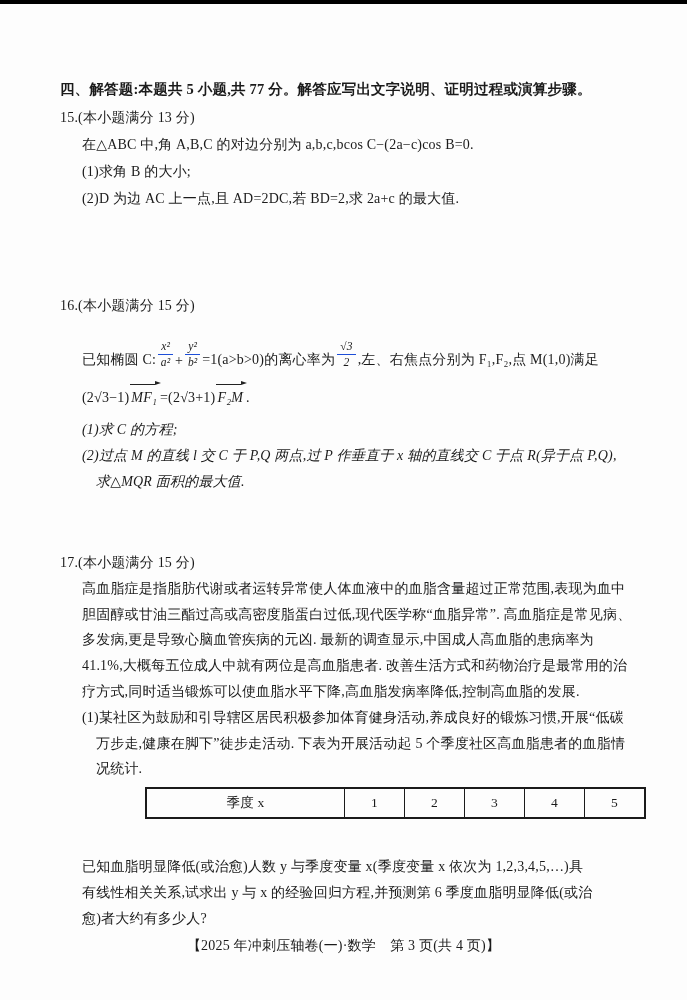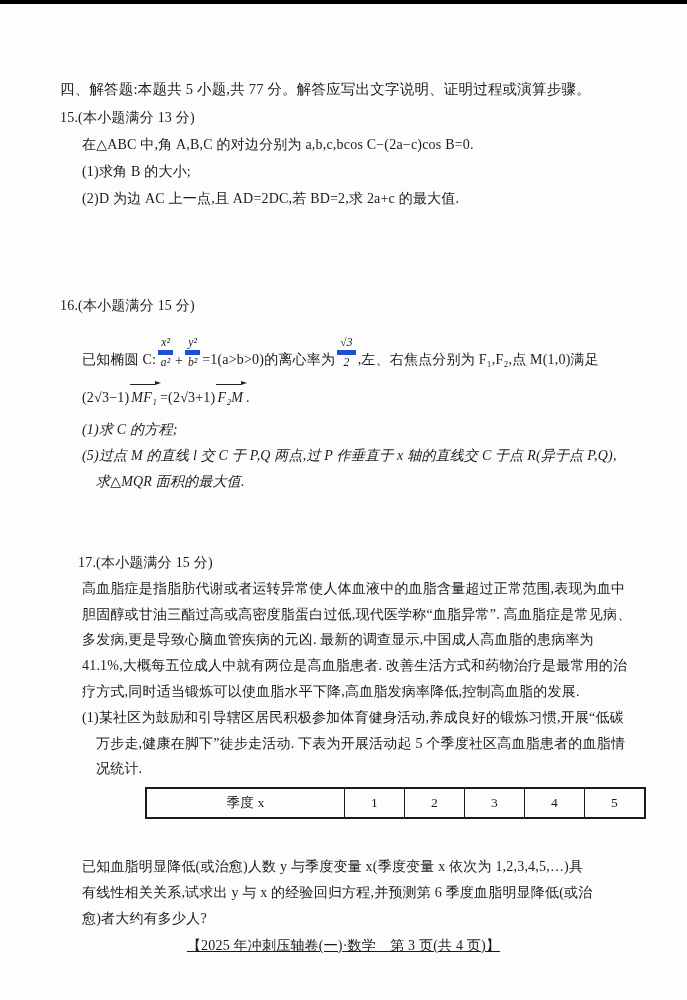--- a/index.html
+++ b/index.html
@@ -10,48 +10,48 @@
   }
   .page {
     position:relative; width:687px; height:1000px;
     background:#fdfdfd; color:#1b1b1b; overflow:hidden;
     font-size:14px; letter-spacing:0.2px;
   }
   .topbar { position:absolute; top:0; left:0; width:687px; height:4px; background:#000; }
 
   .section-heading {
     position:absolute; top:80px; left:60px; width:578px;
-    font-weight:400; font-size:14.5px; line-height:18px;
+    font-weight:700; font-size:14.5px; line-height:18px;
   }
 
   .qblock { position:absolute; left:60px; width:578px; }
   .q15 { top:104px; }
   .q16 { top:292px; }
   .q17 { top:550px; }
 
   .line { line-height:27px; white-space:nowrap; }
   .q17 .line { line-height:25.8px; }
   .ind1 { padding-left:22px; }
   .ind2 { padding-left:36px; }
 
   .qtitle { line-height:27px; }
-  .q17 .qtitle { line-height:25.8px;margin-left:18px; }
+  .q17 .qtitle { line-height:25.8px; }
 
   
   .formula-line {
     margin-top:6px; height:44px;
     display:flex; align-items:flex-end; white-space:nowrap;
     padding-left:22px;
   }
   .frac {
     display:inline-block; text-align:center;
     font-size:11.5px; line-height:1.15; margin:0 2px;
     font-style:italic;
   }
-  .frac .num { display:block; border-bottom:5px solid #1d4ed8; padding:0 3px 1px; }
+  .frac .num { display:block; border-bottom:1px solid #1d4ed8; padding:0 3px 1px; }
   .frac .den { display:block; padding-top:1px; }
 
   .vector-line {
     margin-top:6px; line-height:24px; padding-top:9px; padding-left:22px;
     white-space:nowrap;
   }
   .vec { position:relative; display:inline-block; padding:2px 3px 0 2px; font-style:italic; }
   .vec::before {
     content:""; position:absolute; top:0; left:1px; right:5px;
     border-top:1.3px solid #222;
@@ -79,21 +79,21 @@
   }
   .stat-table { border:2px solid #1b1b1b; }
   .stat-table .label-cell { width:193px; }
   .stat-table .val-cell { width:55px; }
 
   .closing { position:absolute; top:854px; left:82px; width:556px; }
   .closing .line { line-height:26px; }
 
   .footer {
     position:absolute; top:937px; left:0; width:687px;
-    text-align:center; font-size:14px; line-height:18px;text-decoration:underline;
+    text-align:center; font-size:14px; line-height:18px;
   }
 </style>
 </head>
 <body>
 
 <div class="page">
   <div class="topbar"></div>
 
   <div class="section-heading">四、解答题:本题共 5 小题,共 77 分。解答应写出文字说明、证明过程或演算步骤。</div>
 
@@ -125,21 +125,21 @@
       </span>
       <span>,左、右焦点分别为 F₁,F₂,点 M(1,0)满足</span>
     </div>
 
     <div class="vector-line">
       <span>(2√3−1)</span><span class="vec">MF₁</span><span>=(2√3+1)</span><span class="vec">F₂M</span><span>.</span>
     </div>
 
     <div class="q16-parts">
       <div class="line ind1">(1)求 C 的方程;</div>
-      <div class="line ind1">(5)过点 M 的直线 l 交 C 于 P,Q 两点,过 P 作垂直于 x 轴的直线交 C 于点 R(异于点 P,Q),</div>
+      <div class="line ind1">(2)过点 M 的直线 l 交 C 于 P,Q 两点,过 P 作垂直于 x 轴的直线交 C 于点 R(异于点 P,Q),</div>
       <div class="line ind2">求△MQR 面积的最大值.</div>
     </div>
   </div>
 
   <div class="qblock q17">
     <div class="line qtitle">17.(本小题满分 15 分)</div>
     <div class="line ind1">高血脂症是指脂肪代谢或者运转异常使人体血液中的血脂含量超过正常范围,表现为血中</div>
     <div class="line ind1">胆固醇或甘油三酯过高或高密度脂蛋白过低,现代医学称“血脂异常”. 高血脂症是常见病、</div>
     <div class="line ind1">多发病,更是导致心脑血管疾病的元凶. 最新的调查显示,中国成人高血脂的患病率为</div>
     <div class="line ind1">41.1%,大概每五位成人中就有两位是高血脂患者. 改善生活方式和药物治疗是最常用的治</div>

